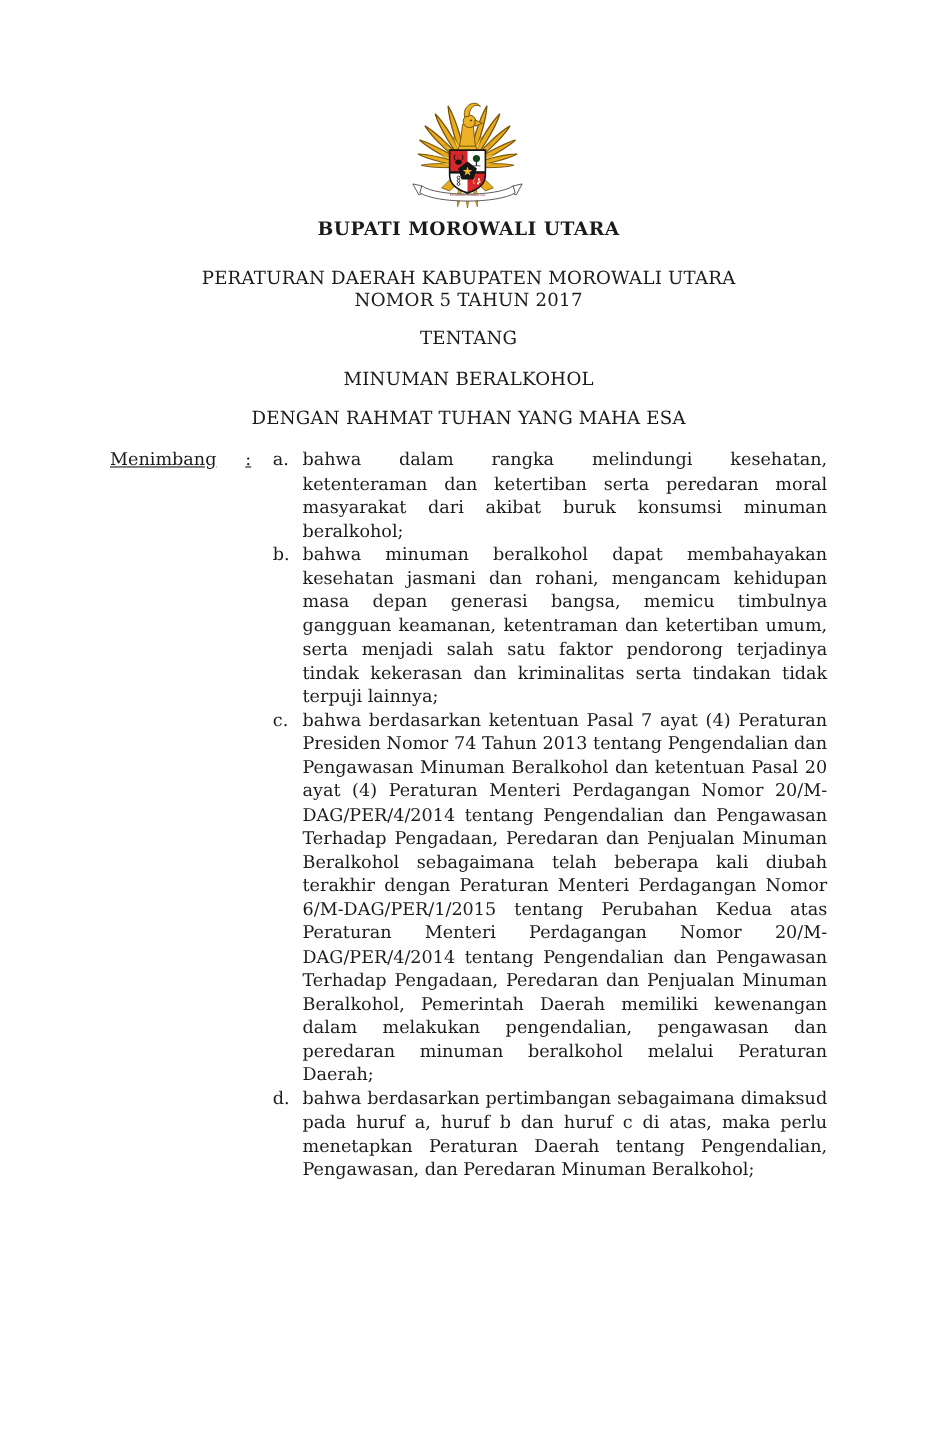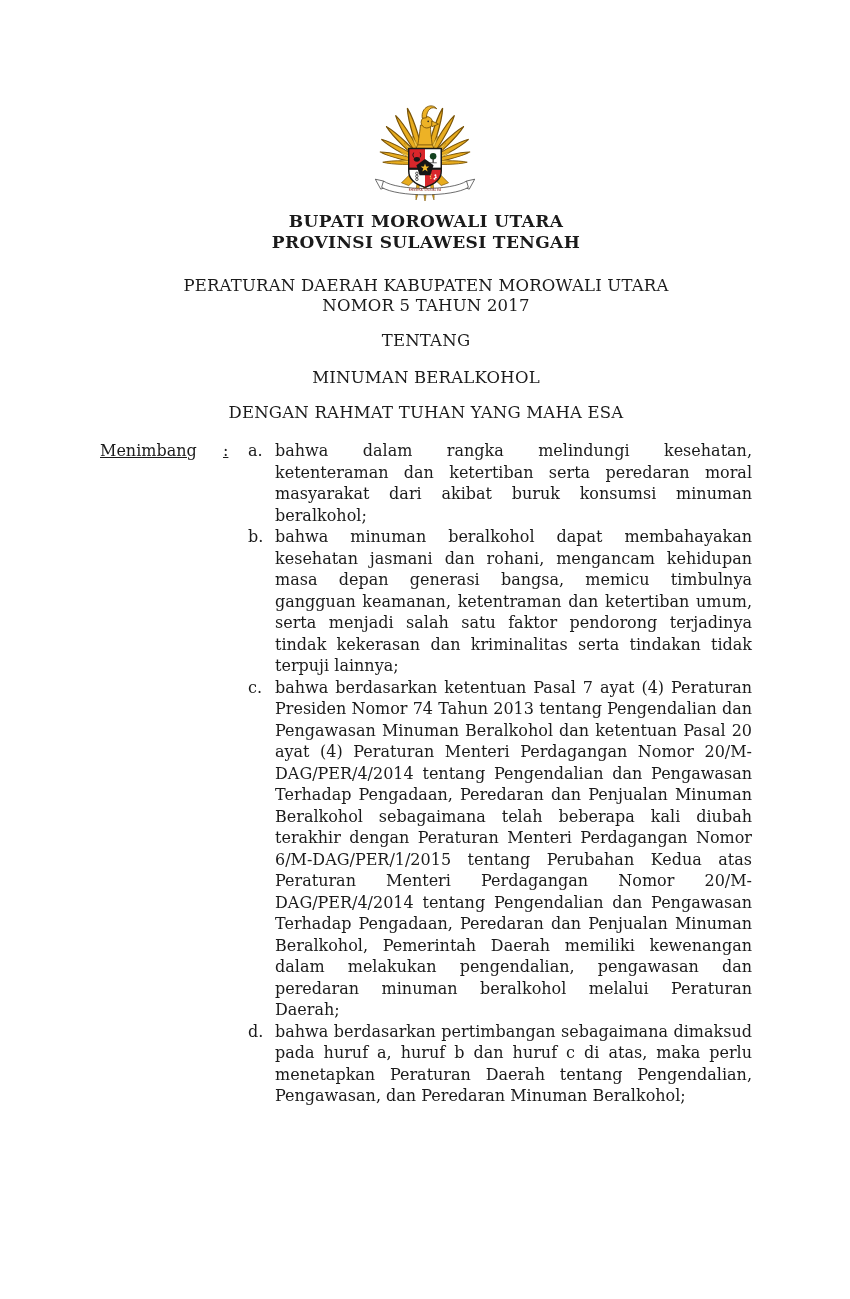--- a/index.html
+++ b/index.html
@@ -1,21 +1,21 @@
 <!DOCTYPE html>
 <html><head>
 <meta charset="utf-8">
 <style>
   * { box-sizing: border-box; }
   html, body { margin: 0; padding: 0; background: #ffffff; }
   .page {
     position: relative;
     width: 850px;
     height: 1168px;
-    margin: 12px auto;
+    margin: 0 auto;
     background: #ffffff;
     color: #1b1b1b;
     font-family: "DejaVu Serif", "Liberation Serif", serif;
     overflow: hidden;
   }
   .content { padding: 0 98px 0 100px; }
 
   .emblem { width: 112px; height: 105px; margin: 84px auto 0; }
   .emblem svg { display: block; width: 100%; height: 100%; }
 
@@ -162,21 +162,20 @@
         <polygon points="62,69.5 71.5,76.5 68,87.5 56,87.5 52.5,76.5" fill="#161616"></polygon>
         <polygon points="62,74.5 63.18,77.88 66.76,77.95 63.9,80.12 64.94,83.55 62,81.5 59.06,83.55 60.1,80.12 57.24,77.95 60.82,77.88" fill="#F2B92C"></polygon>
       </g>
     </svg>
   </div>
 
   <div class="content">
 
     <div class="letterhead">
       <div class="line">BUPATI MOROWALI UTARA</div>
-      <div class="line">PROVINSI SULAWESI TENGAH</div>
     </div>
 
     <div class="doc-title">
       <div class="center-line">PERATURAN DAERAH KABUPATEN MOROWALI UTARA</div>
       <div class="center-line">NOMOR 5 TAHUN 2017</div>
     </div>
 
     <div class="tentang center-line">TENTANG</div>
 
     <div class="subject">

